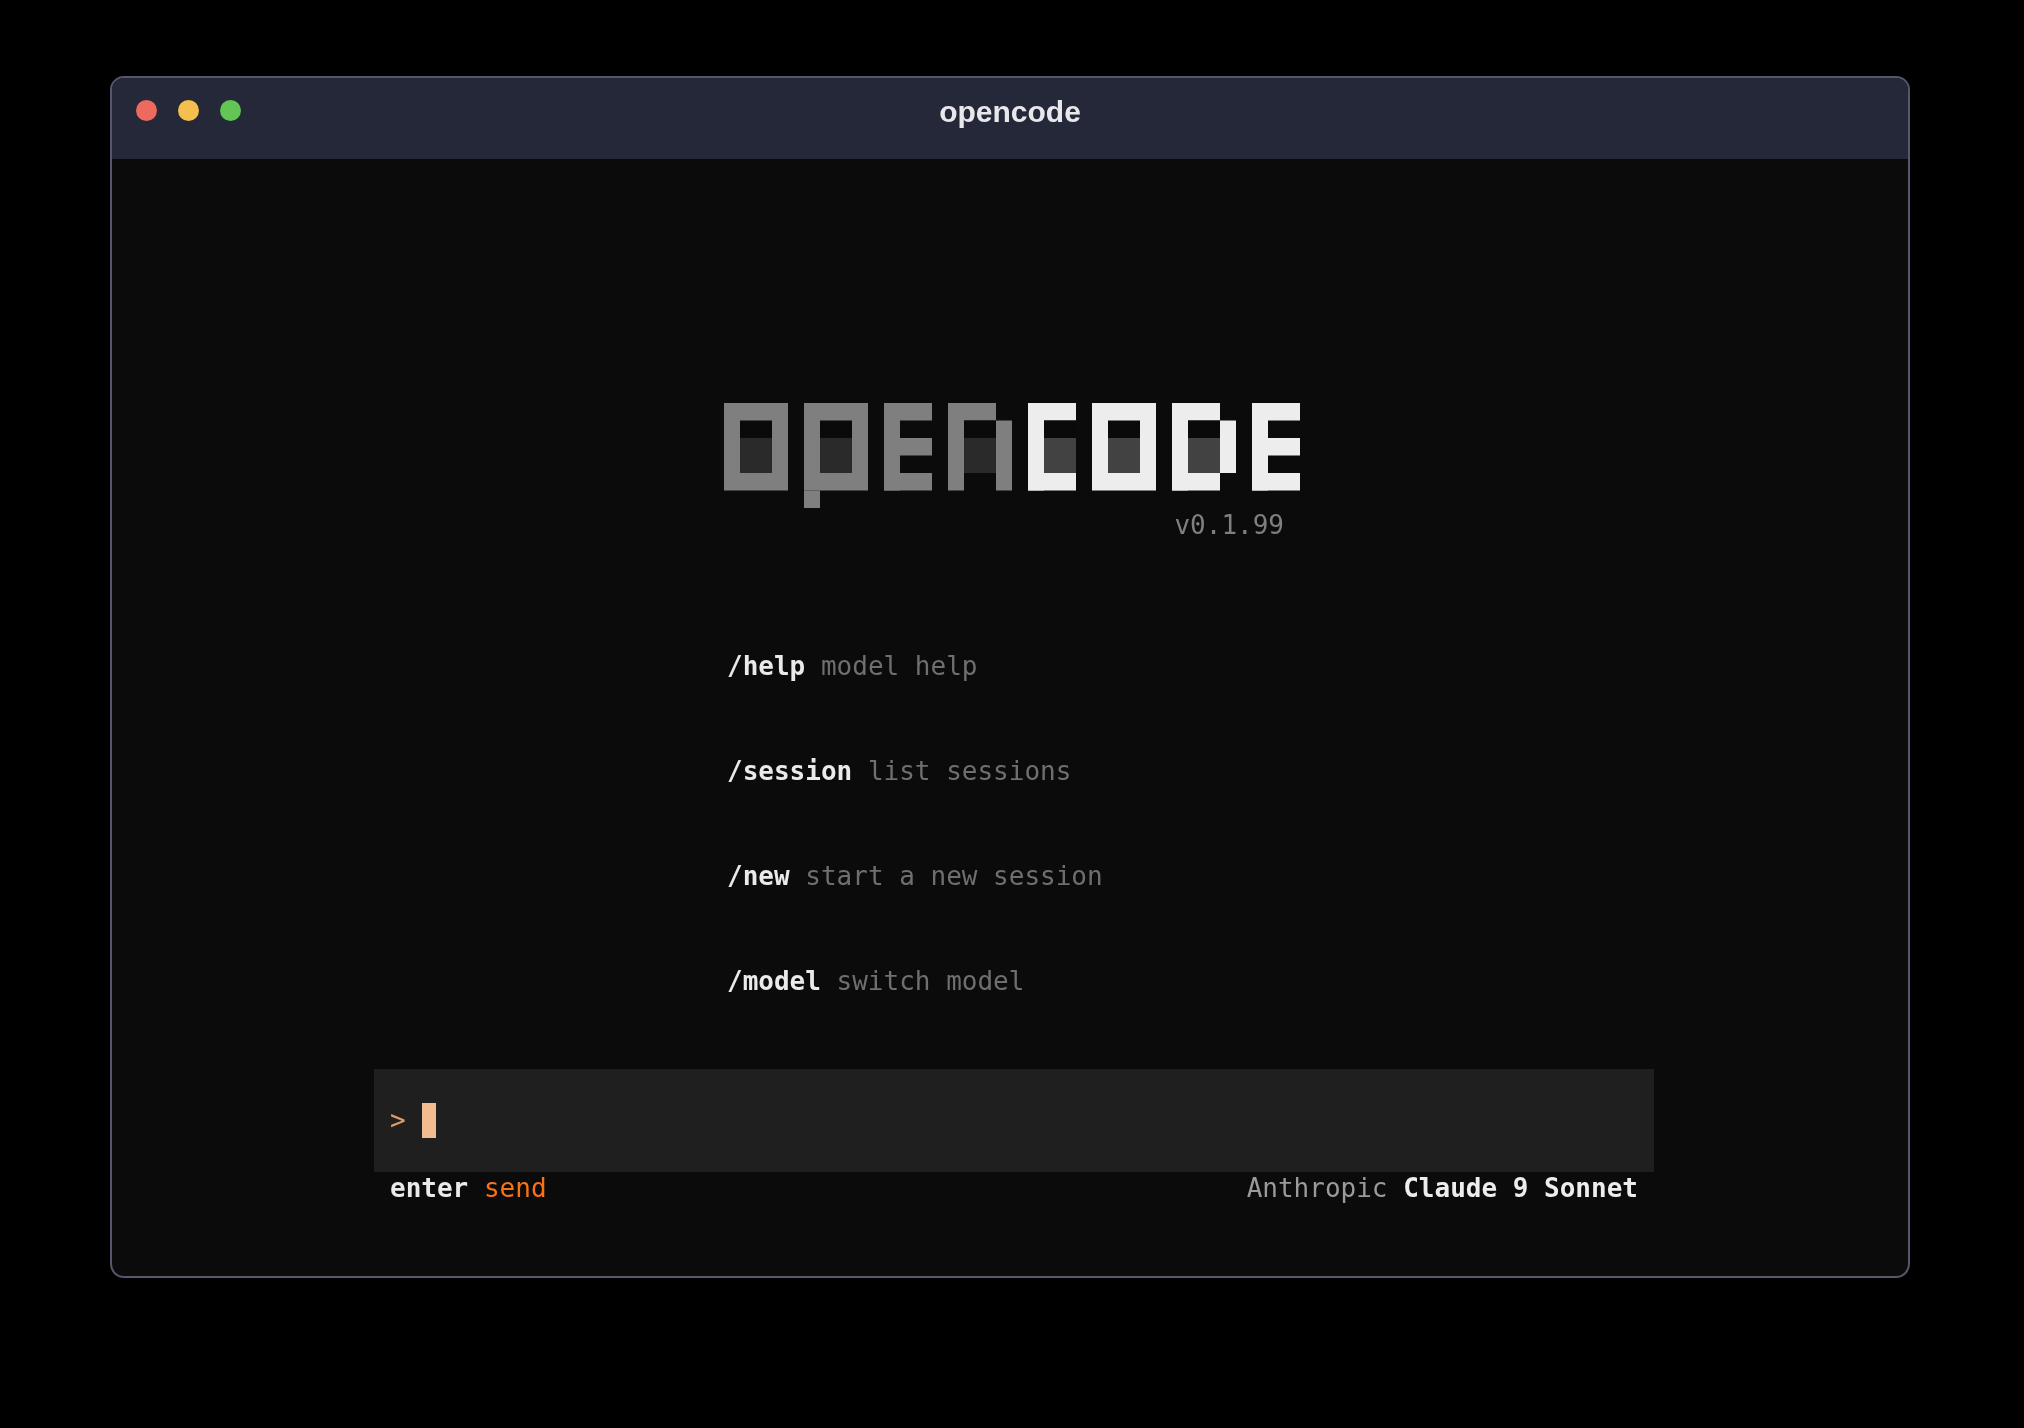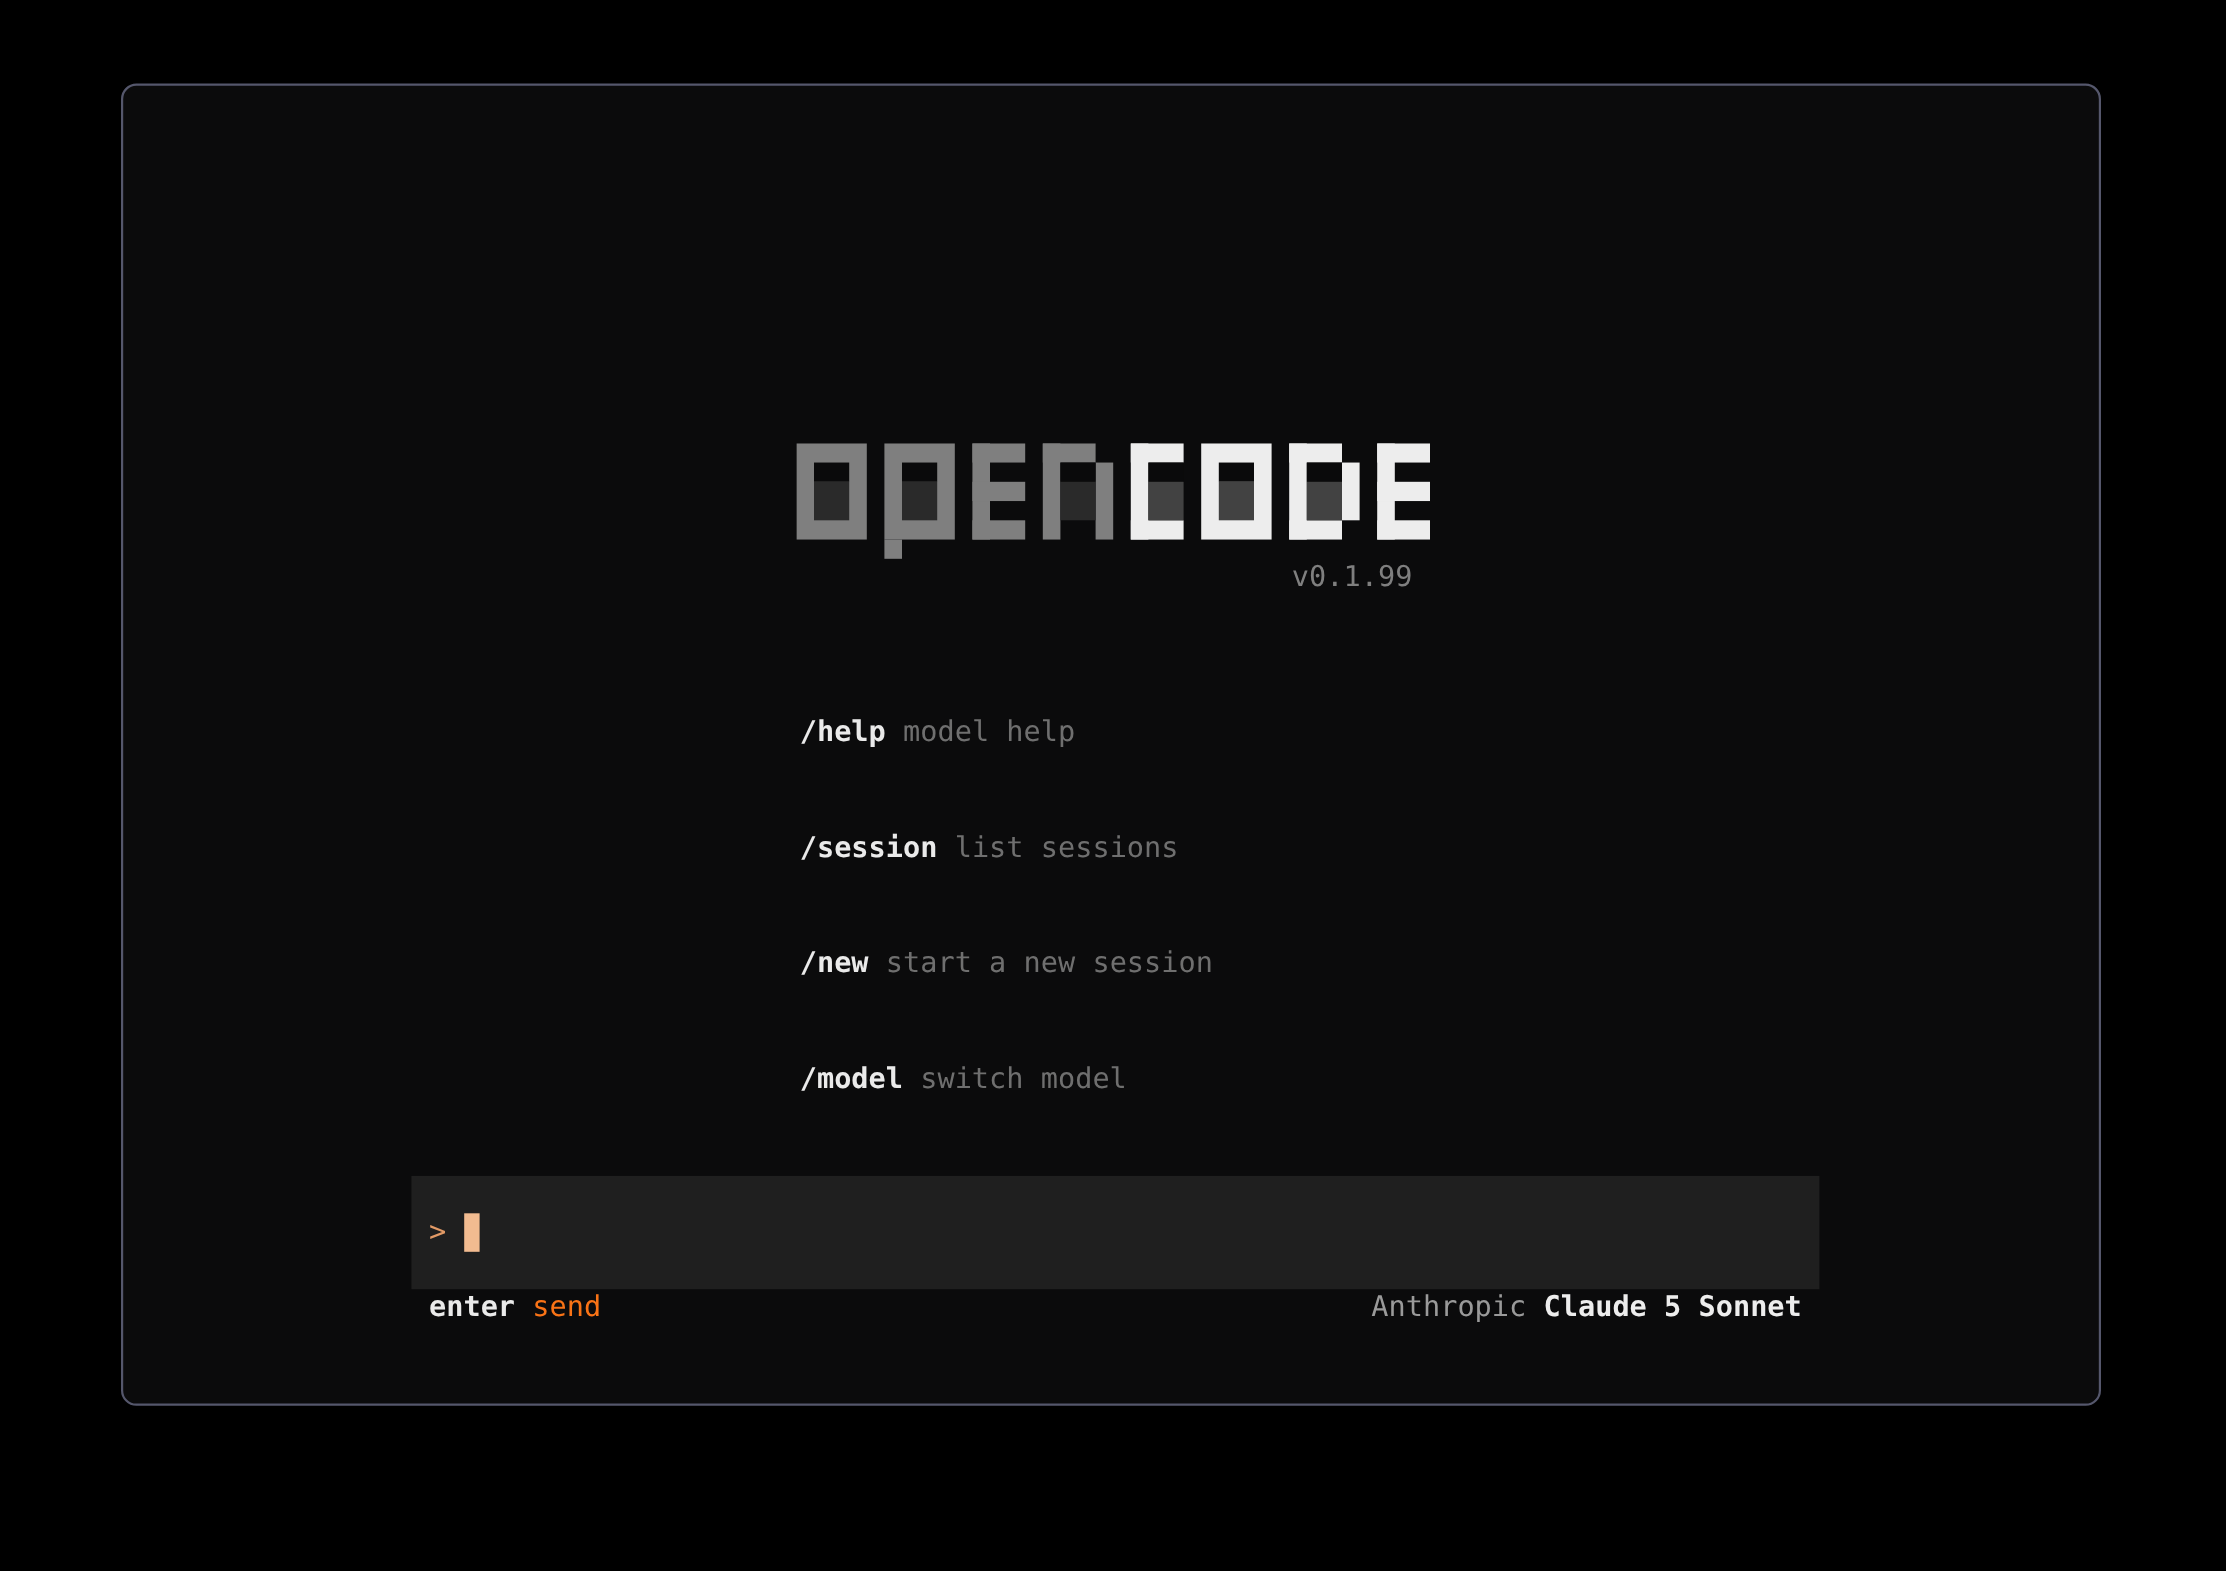--- a/index.html
+++ b/index.html
@@ -139,20 +139,28 @@
   .hint-key{color:var(--text-bright); font-weight:bold;}
   .hint-action{color:#f97316;}
   .model-provider{color:var(--text-mid);}
   .model-name{color:var(--logo-bright); font-weight:bold;}
 </style>
 </head>
 <body>
 
 <div class="window">
 
+  <div class="titlebar">
+    <div class="traffic-lights">
+      <button class="tl" style="background: rgb(238, 106, 95);"></button>
+      <button class="tl" style="background: rgb(245, 191, 79);"></button>
+      <button class="tl" style="background: rgb(98, 197, 84);"></button>
+    </div>
+    <div class="window-title">opencode</div>
+  </div>
 
   <div class="terminal">
 
     <svg class="logo" viewBox="0 0 576 106" xmlns="http://www.w3.org/2000/svg" role="img">
       <title>opencode</title>
 
       <rect class="lg" x="0" y="0" width="64" height="87.5"></rect>
       <rect class="bk" x="16" y="17.5" width="32" height="17.5"></rect>
       <rect class="sg" x="16" y="35" width="32" height="35"></rect>
 
@@ -204,17 +212,17 @@
       <div class="cmd-line"><span class="cmd">/model</span><span class="desc">switch model</span></div>
       <div class="cmd-line"><span class="cmd">/theme</span><span class="desc">switch theme</span></div>
     </div>
 
     <div class="input-box">
       <div class="input-line"><span class="prompt">&gt;</span><span class="cursor"></span></div>
     </div>
 
     <div class="statusbar">
       <div><span class="hint-key">enter</span><span> </span><span class="hint-action">send</span></div>
-      <div><span class="model-provider">Anthropic</span><span> </span><span class="model-name">Claude 5 Sonnet</span></div>
+      <div><span class="model-provider">Anthropic</span><span> </span><span class="model-name">Claude 9 Sonnet</span></div>
     </div>
 
   </div>
 </div>
 
 </body></html>

